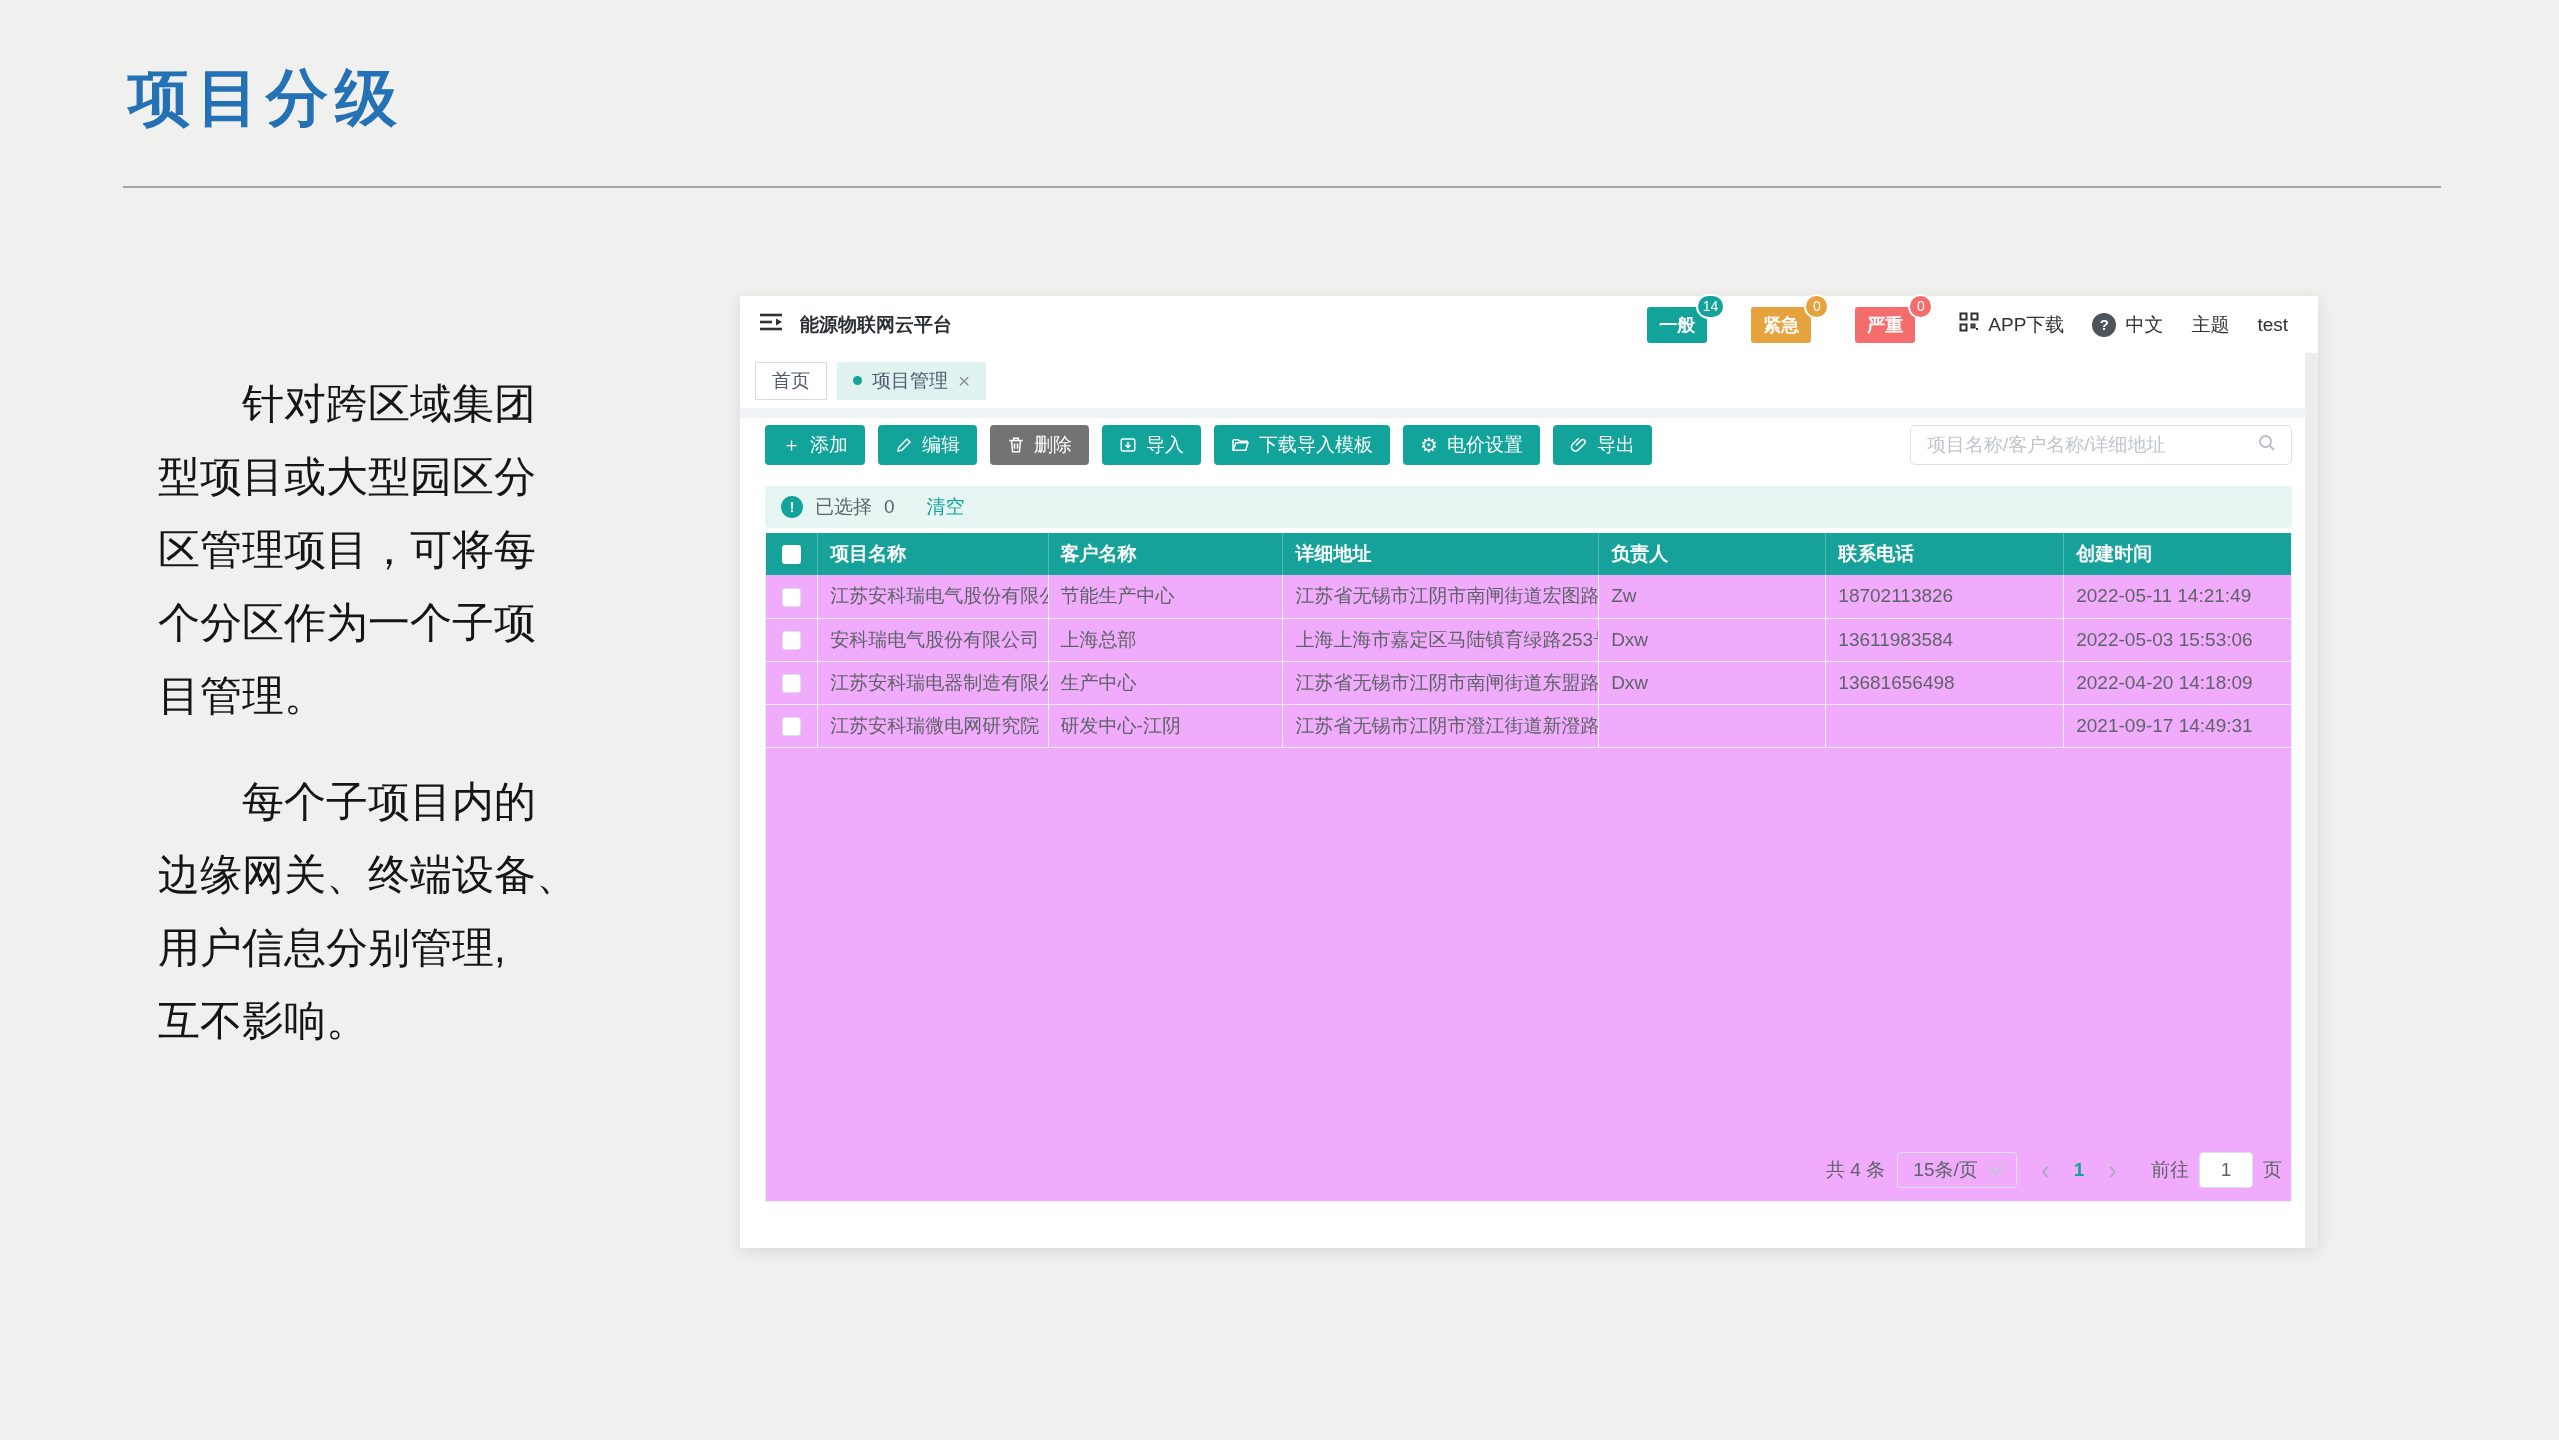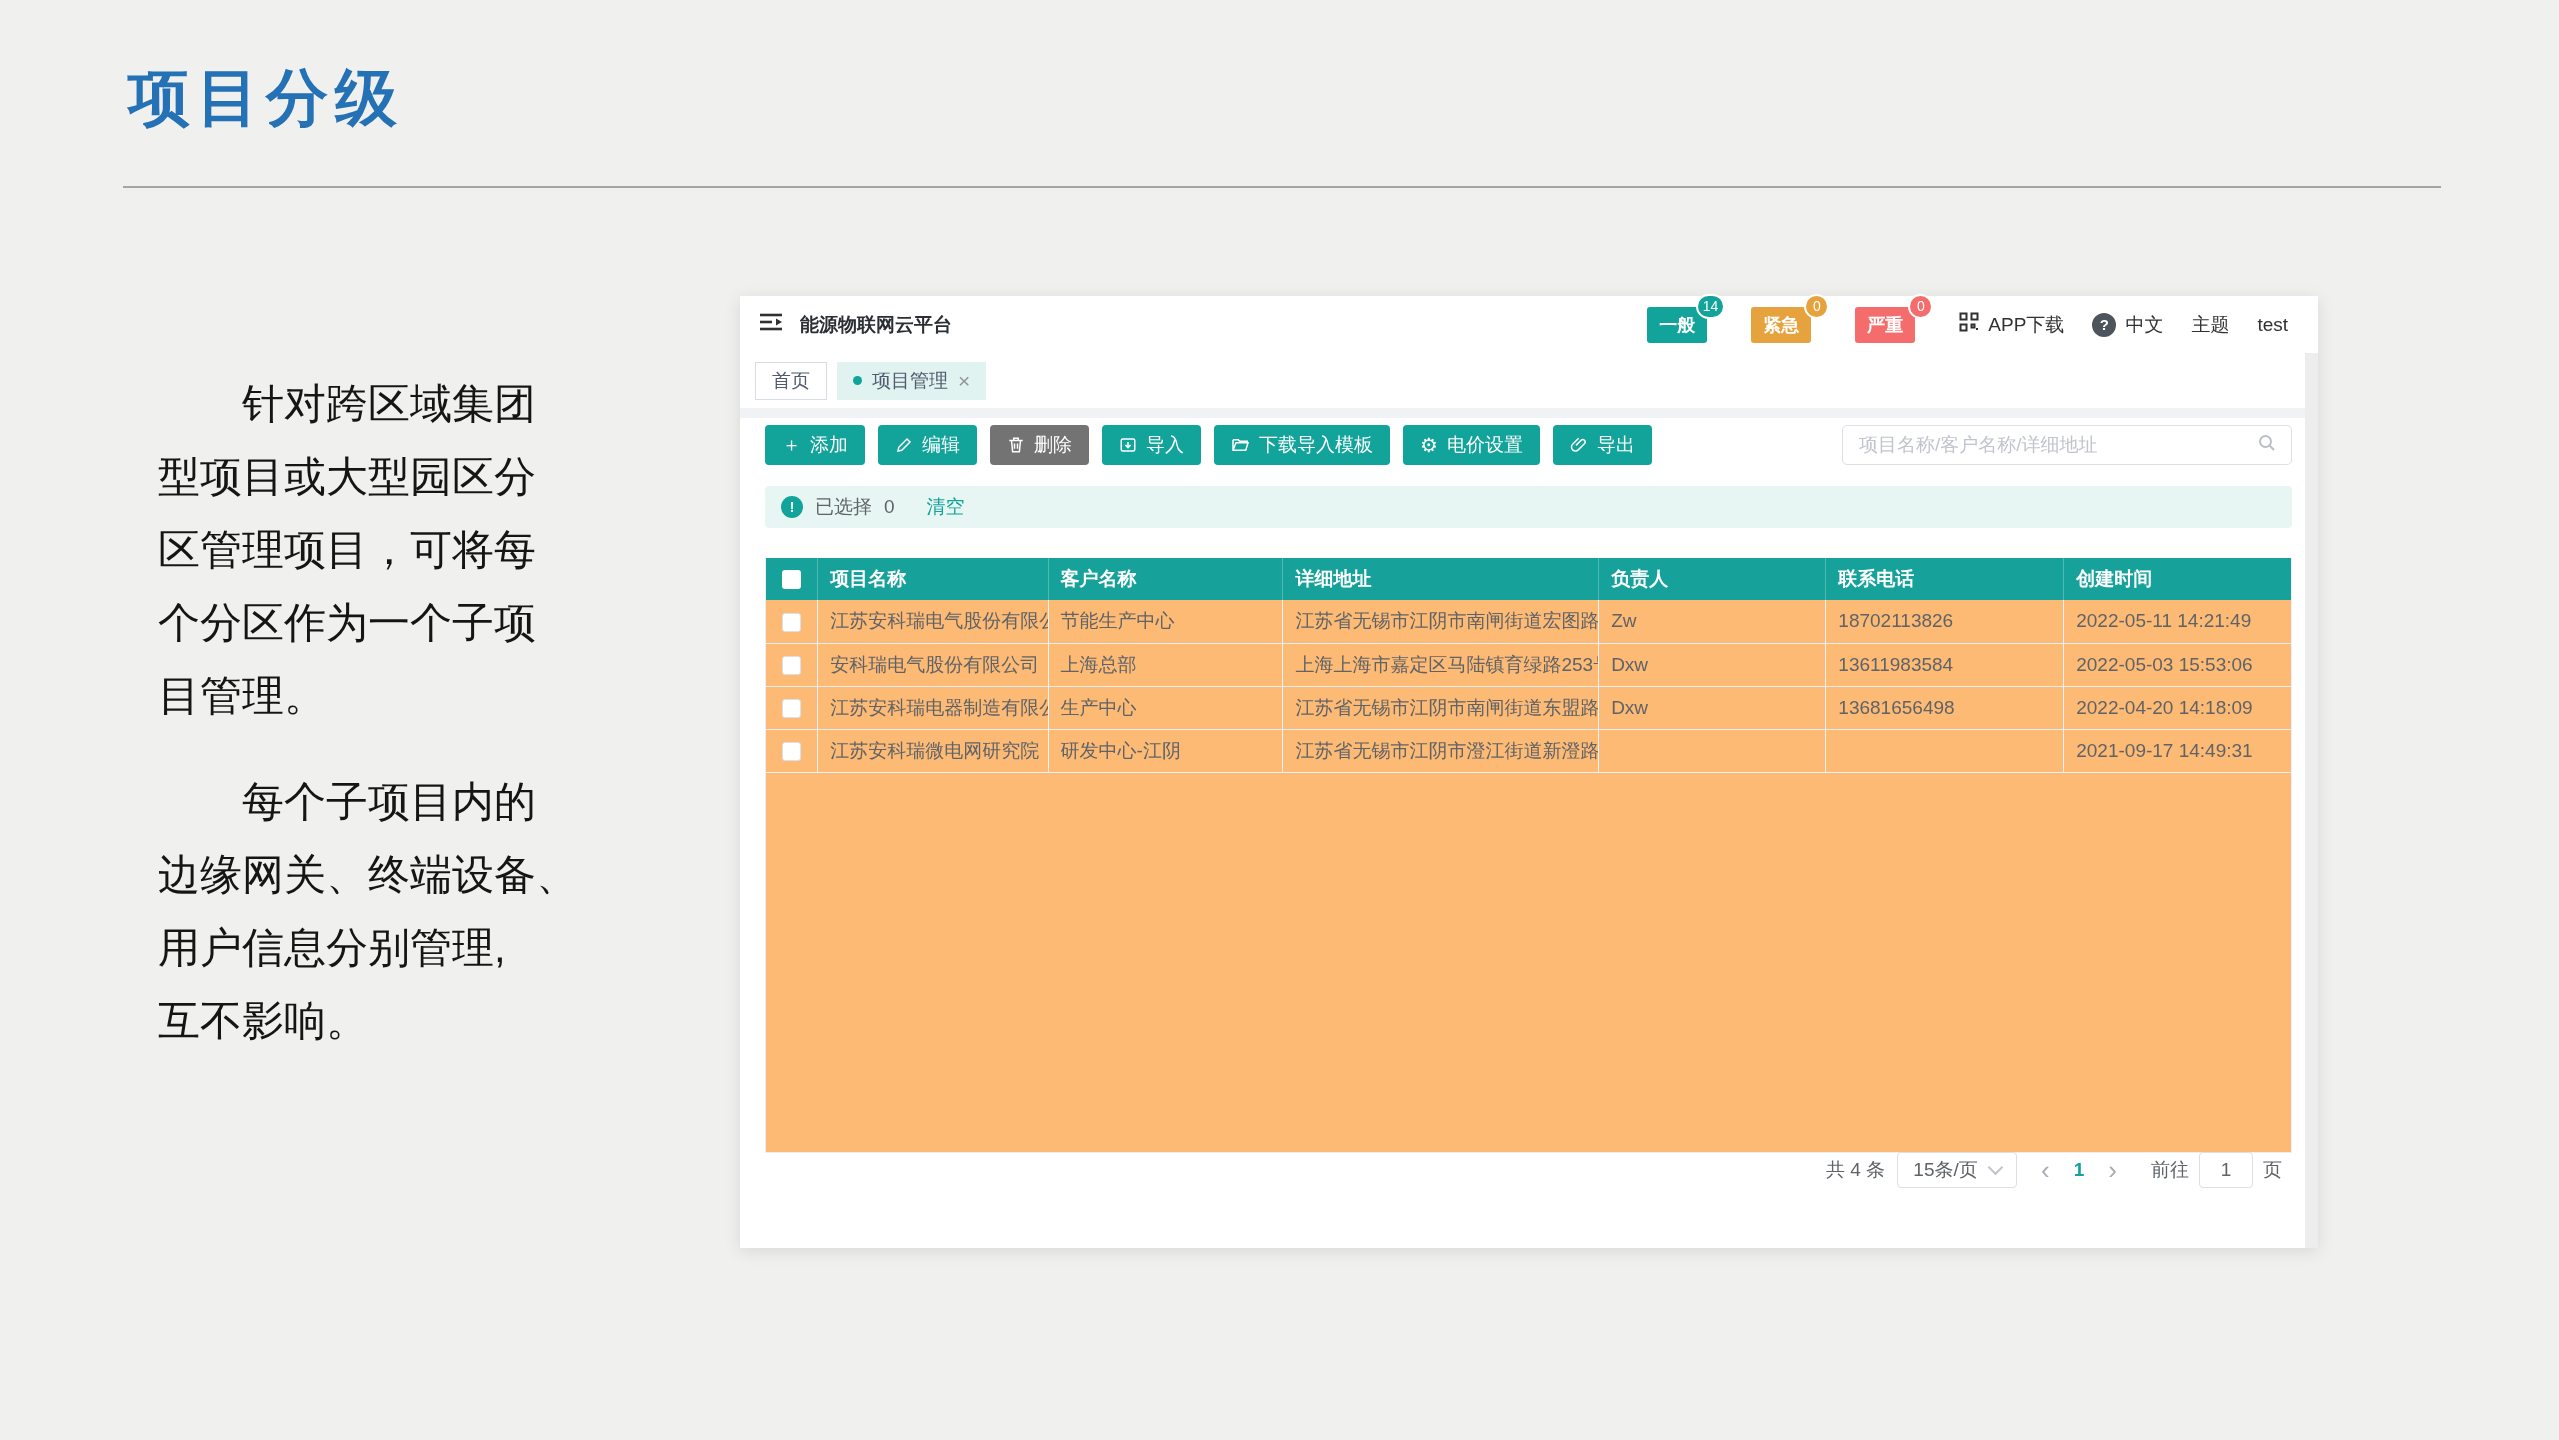--- a/index.html
+++ b/index.html
@@ -41,36 +41,36 @@
   .scrollbar{position:absolute;top:57px;right:0;width:13px;bottom:0;background:#ededed;}
   
   .toolbar{position:absolute;top:129px;left:25px;width:1527px;height:40px;display:flex;
            align-items:center;gap:13px;}
   .btn{height:40px;display:inline-flex;align-items:center;gap:9px;padding:0 17px;border-radius:4px;
        background:#12a39a;color:#fff;font-size:19px;border:none;cursor:pointer;
        font-family:"Liberation Sans","DejaVu Sans",sans-serif;}
   .btn.danger{background:#737373;text-align:right;}
   .btn .ico{display:inline-flex;align-items:center;}
   .gear-glyph{font-size:20px;line-height:1;}
-  .search-box{position:absolute;right:0;top:0;width:450px;height:40px;border:1px solid #dcdfe6;
+  .search-box{position:absolute;right:0;top:0;width:382px;height:40px;border:1px solid #dcdfe6;
               border-radius:5px;background:#fff;display:flex;align-items:center;box-sizing:border-box;
               padding:0 14px;}
   .search-box input{flex:1;border:none;outline:none;font-size:19px;color:#333;background:transparent;
               font-family:"Liberation Sans","DejaVu Sans",sans-serif;}
   .search-box input::placeholder{color:#c0c4cc;}
   
   .selection-bar{position:absolute;top:190px;left:25px;width:1527px;height:42px;background:#e7f6f3;
                  border-radius:4px;display:flex;align-items:center;gap:12px;padding:0 16px;
                  box-sizing:border-box;font-size:19px;color:#5f6368;}
   .info-circle{width:22px;height:22px;border-radius:50%;background:#12a39a;color:#fff;display:flex;
                align-items:center;justify-content:center;font-size:14px;font-weight:bold;flex:none;}
   .clear-link{color:#12a39a;margin-left:20px;cursor:pointer;}
   
-  .table-wrap{position:absolute;top:237px;left:25px;width:1527px;height:595px;
-              border:1px solid #ebeef5;border-top:none;box-sizing:border-box;background:#fdba74;margin-top:25px;}
+  .table-wrap{position:absolute;top:237px;left:25px;width:1527px;height:669px;
+              border:1px solid #ebeef5;border-top:none;box-sizing:border-box;background:#f0abfc;}
   table{width:100%;border-collapse:collapse;table-layout:fixed;}
   thead th{background:#16a29a;color:#fff;font-size:19px;font-weight:bold;text-align:left;height:42px;
            padding:0 12px;border-right:1px solid rgba(255,255,255,.25);box-sizing:border-box;}
   thead th:last-child{border-right:none;}
   thead th.cb-col,tbody td.cb-col{text-align:center;padding:0;}
   tbody td{height:43px;font-size:19px;color:#5f6368;padding:0 12px;border-bottom:1px solid #ebeef5;
            border-right:1px solid #f2f3f5;white-space:nowrap;overflow:hidden;box-sizing:border-box;}
   tbody td:last-child{border-right:none;}
   .cb{width:19px;height:19px;border-radius:3px;display:inline-block;box-sizing:border-box;
       vertical-align:middle;cursor:pointer;}

